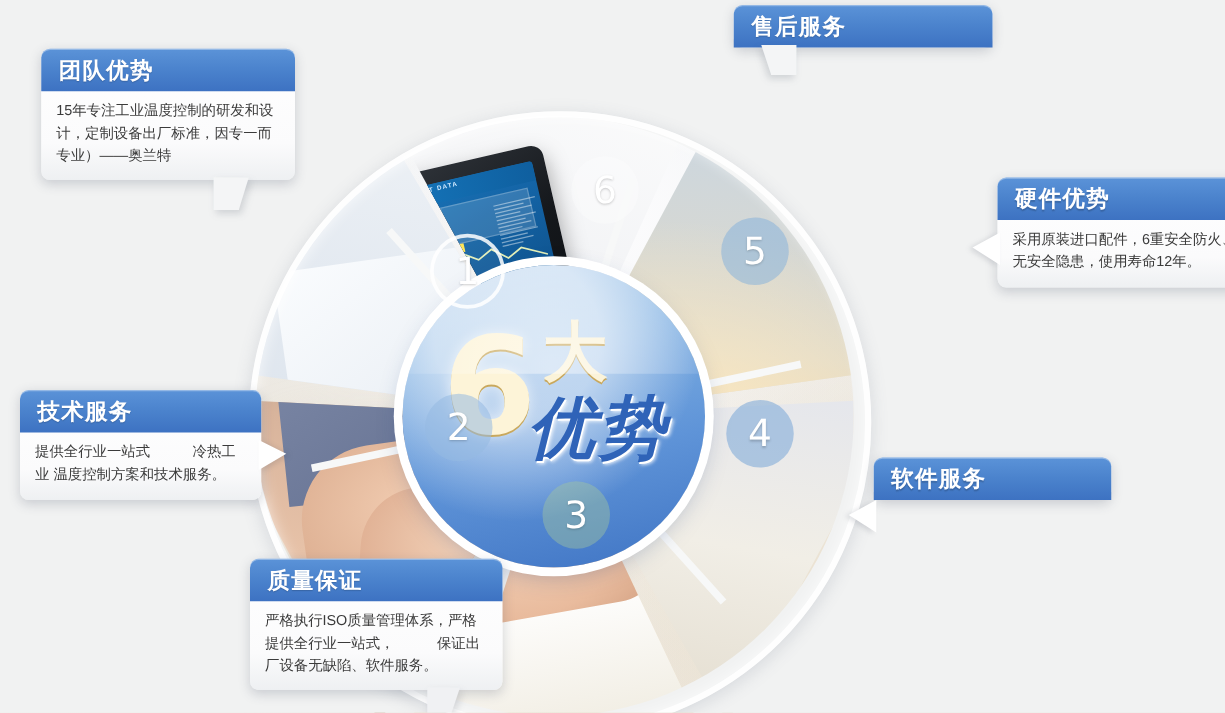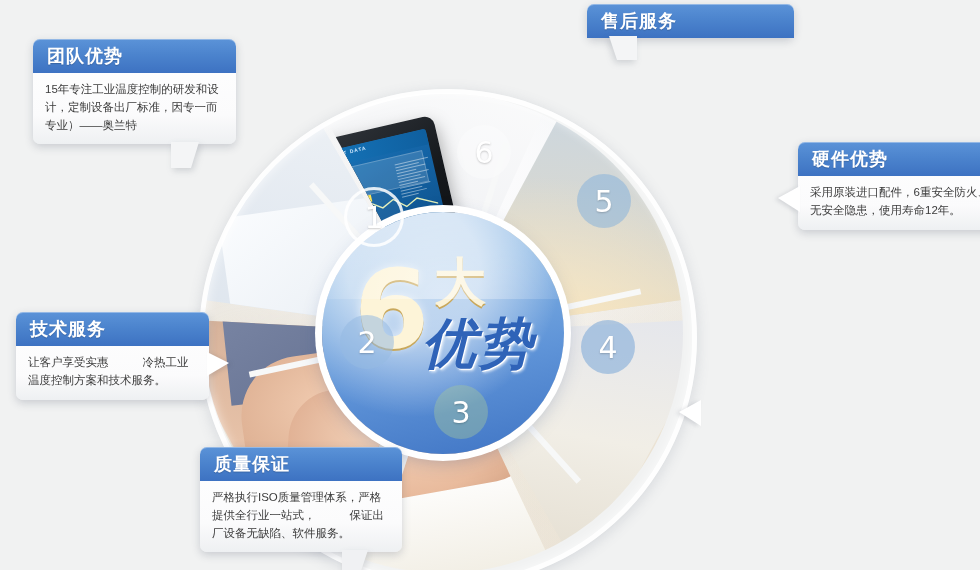--- a/index.html
+++ b/index.html
@@ -577,39 +577,42 @@
 
   <div class="card" id="card-hard">
     <div class="hd">
       <span>硬件优势</span>
     </div>
     <div class="bd">采用原装进口配件，6重安全防火、无安全隐患，使用寿命12年。</div>
     <div class="tail"></div>
   </div>
 
   <div class="card" id="card-soft">
+    <div class="hd">
+      <span>软件服务</span>
+    </div>
     <div class="tail"></div>
   </div>
 
   <div class="card" id="card-qual">
     <div class="hd">
       <span>质量保证</span>
     </div>
     <div class="bd">
       <span>严格执行ISO质量管理体系，严格</span>
       <span>提供全行业一站式，</span><span class="ind"></span><span>保证出</span>
       <span>厂设备无缺陷、软件服务。</span>
     </div>
     <div class="tail"></div>
   </div>
 
   <div class="card" id="card-tech">
     <div class="hd">
       <span>技术服务</span>
     </div>
     <div class="bd">
-      <span>让客户享受实惠</span><span class="ind"></span><span>冷热工业</span>
+      <span>提供全行业一站式</span><span class="ind"></span><span>冷热工业</span>
       <span>温度控制方案和技术服务。</span>
     </div>
     <div class="tail"></div>
   </div>
 
 </div>
 
 </body></html>

